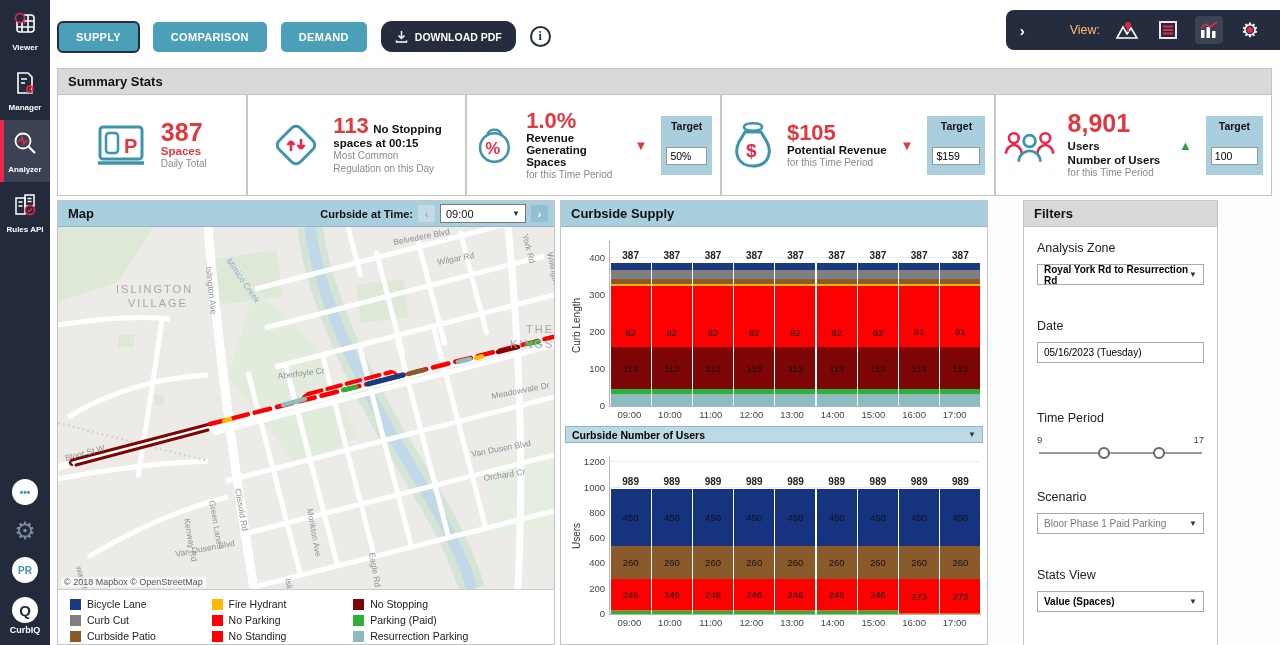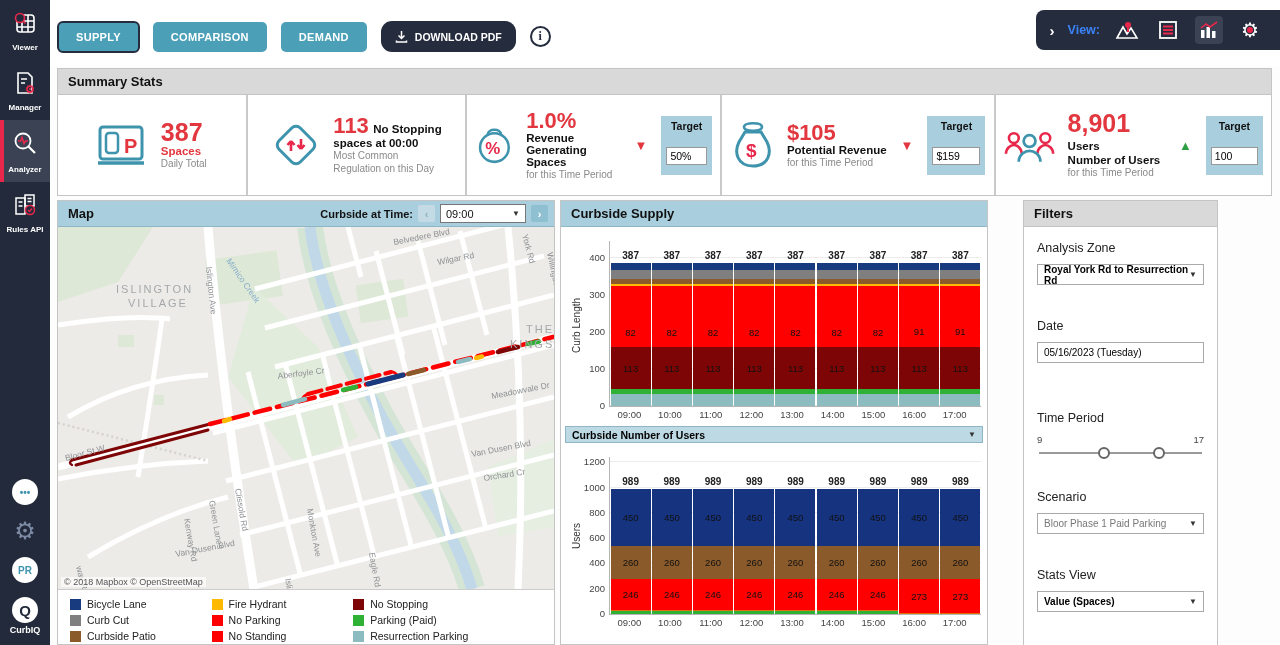--- a/index.html
+++ b/index.html
@@ -21,21 +21,21 @@
 
   
   .topbar { position:absolute; left:50px; top:0; right:0; height:66px; background:#fff; }
   .tabs { position:absolute; left:8px; top:21px; display:flex; gap:14px; align-items:center; }
   .tab-btn { background:#4ba0b8; color:#fff; font-weight:bold; font-size:11px; letter-spacing:.3px; border:none; border-radius:5px; padding:9px 18px; cursor:pointer; }
   .tab-btn.active { outline:2px solid #252c3e; outline-offset:-1px; }
   .dl-btn { background:#252c3e; color:#fff; font-weight:bold; font-size:10.5px; border:none; border-radius:11px; padding:9px 14px; display:flex; gap:7px; align-items:center; cursor:pointer; }
   .info-btn { width:21px; height:21px; border:2px solid #252c3e; border-radius:50%; color:#252c3e; font-weight:bold; font-size:12px; display:flex; align-items:center; justify-content:center; cursor:pointer; font-family:"Liberation Serif", serif; }
   .viewbar { position:absolute; right:0; top:10px; height:40px; background:#252c3e; border-radius:8px 0 0 8px; display:flex; align-items:center; gap:13px; padding:0 16px 0 14px; }
   .viewbar .chev { color:#fff; font-size:15px; font-weight:bold; cursor:pointer; }
-  .view-label { color:#3b82f6; font-weight:bold; font-size:12.5px; }
+  .view-label { color:#fdba74; font-weight:normal; font-size:12.5px;margin-left:32px; }
   .view-icon { width:28px; height:28px; display:flex; align-items:center; justify-content:center; border-radius:4px; cursor:pointer; position:relative; }
   .view-icon.active { background:#3a4254; }
   .gear-view { color:#fff; font-size:20px; line-height:20px; }
   .gear-view::after { content:""; position:absolute; width:6px; height:6px; background:#e8274b; border-radius:50%; left:11px; top:11px; }
 
   
   .panel { position:absolute; background:#fff; border:1px solid #c4c4c4; }
   .panel-head { height:26px; display:flex; align-items:center; padding:0 10px; font-weight:bold; font-size:13px; color:#111; }
   .head-gray { background:#d9d9d9; border-bottom:1px solid #c4c4c4; }
   .head-blue { background:#a9cedd; border-bottom:1px solid #8fb6c6; }
@@ -227,21 +227,21 @@
       </div>
 
       <div class="card" style="width:220px">
         <svg width="50" height="50" viewBox="0 0 50 50">
             <rect x="10" y="10" width="30" height="30" rx="6" fill="none" stroke="#3e93ad" stroke-width="3" transform="rotate(45 25 25)"></rect>
             <path d="M20 31V21M20 21l-3.5 4M20 21l3.5 4" stroke="#e8274b" stroke-width="2.6" fill="none"></path>
             <path d="M30 19v10M30 29l-3.5-4M30 29l3.5-4" stroke="#e8274b" stroke-width="2.6" fill="none"></path>
           </svg>
         <div>
           <div><span class="stat-num" style="font-size:22px">113</span> <span class="stat-strong">No Stopping</span></div>
-          <div class="stat-strong">spaces at 00:00</div>
+          <div class="stat-strong">spaces at 00:15</div>
           <div class="stat-sub">Most Common</div>
           <div class="stat-sub">Regulation on this Day</div>
         </div>
       </div>
 
       <div class="card" style="width:255px">
         <svg width="46" height="48" viewBox="0 0 46 48">
             <circle cx="23" cy="27" r="17" fill="none" stroke="#3e93ad" stroke-width="3"></circle>
             <path d="M15 12c0-8 16-8 16 0" fill="none" stroke="#3e93ad" stroke-width="3"></path>
             <text x="12" y="35" font-size="20" font-weight="bold" fill="#e8274b">%</text>

